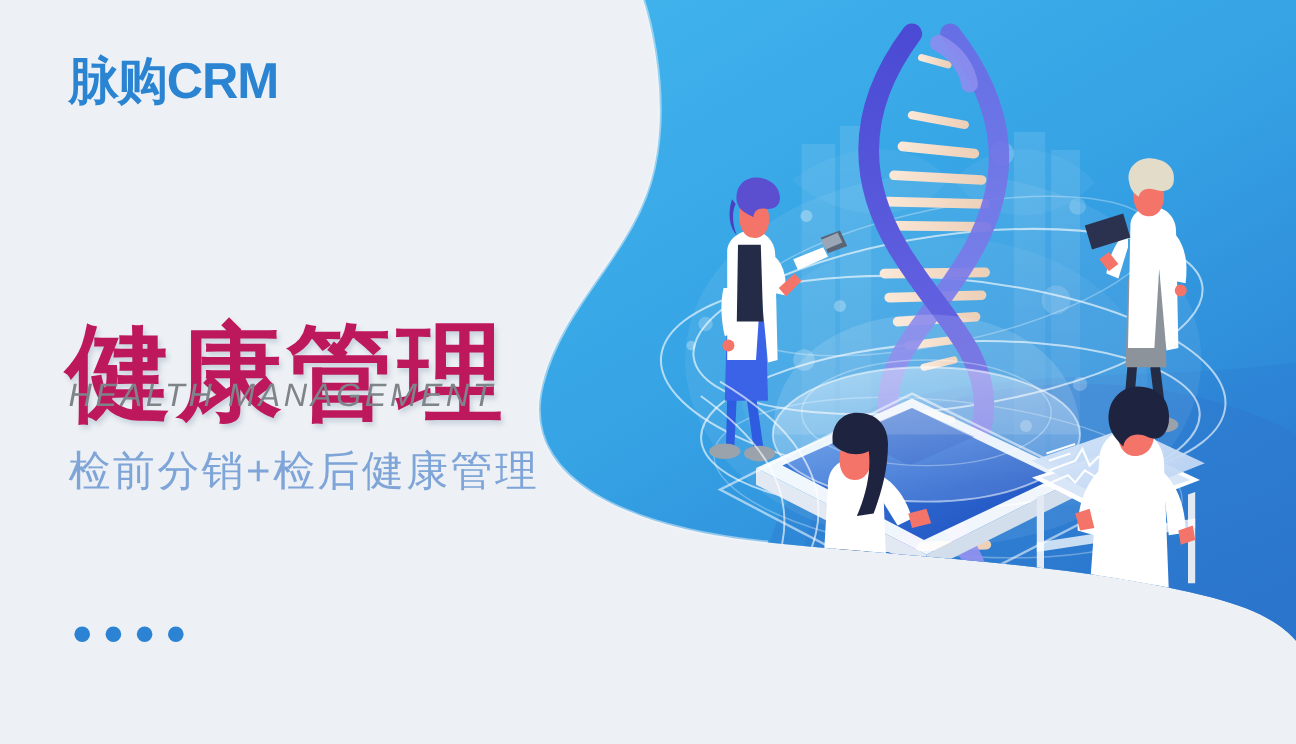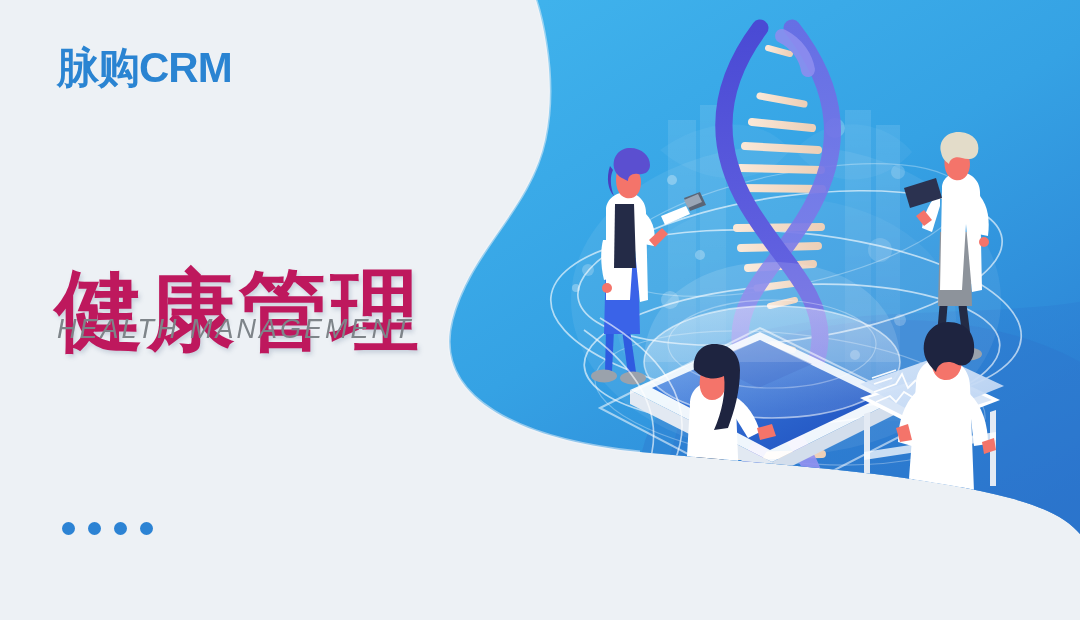--- a/index.html
+++ b/index.html
@@ -334,20 +334,21 @@
   </svg>
 
   <div id="left-col">
 
     <div id="logo">脉购CRM</div>
 
     <h1 id="title">健康管理</h1>
 
     <div id="subtitle-en">HEALTH MANAGEMENT</div>
 
+    <div id="subtitle-cn">检前分销+检后健康管理</div>
 
     <div id="dotgrid">
         <i style="background: rgb(44, 131, 212);"></i>
         <i style="background: rgb(44, 131, 212);"></i>
         <i style="background: rgb(44, 131, 212);"></i>
         <i style="background: rgb(44, 131, 212);"></i>
         <i style="background: rgb(44, 131, 212);"></i>
         <i style="background: rgb(44, 131, 212);"></i>
         <i style="background: rgb(44, 131, 212);"></i>
         <i style="background: rgb(44, 131, 212);"></i>

